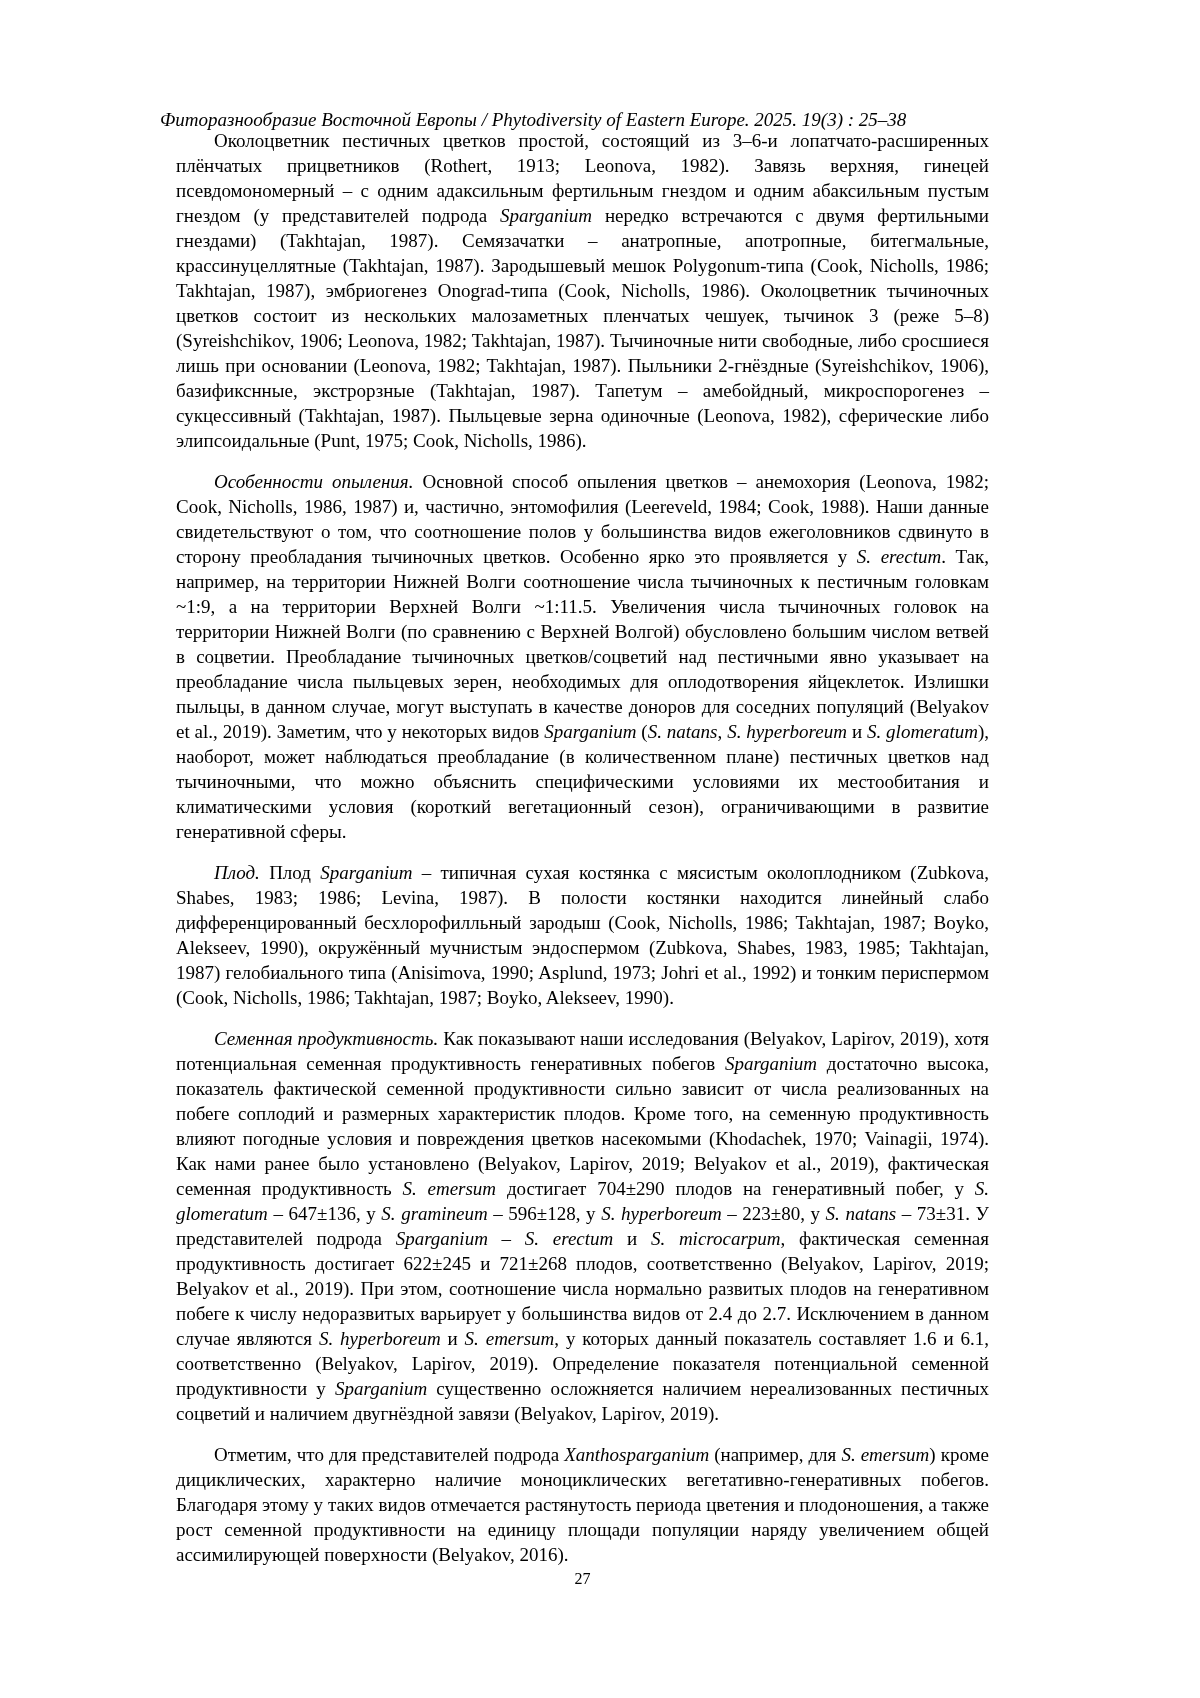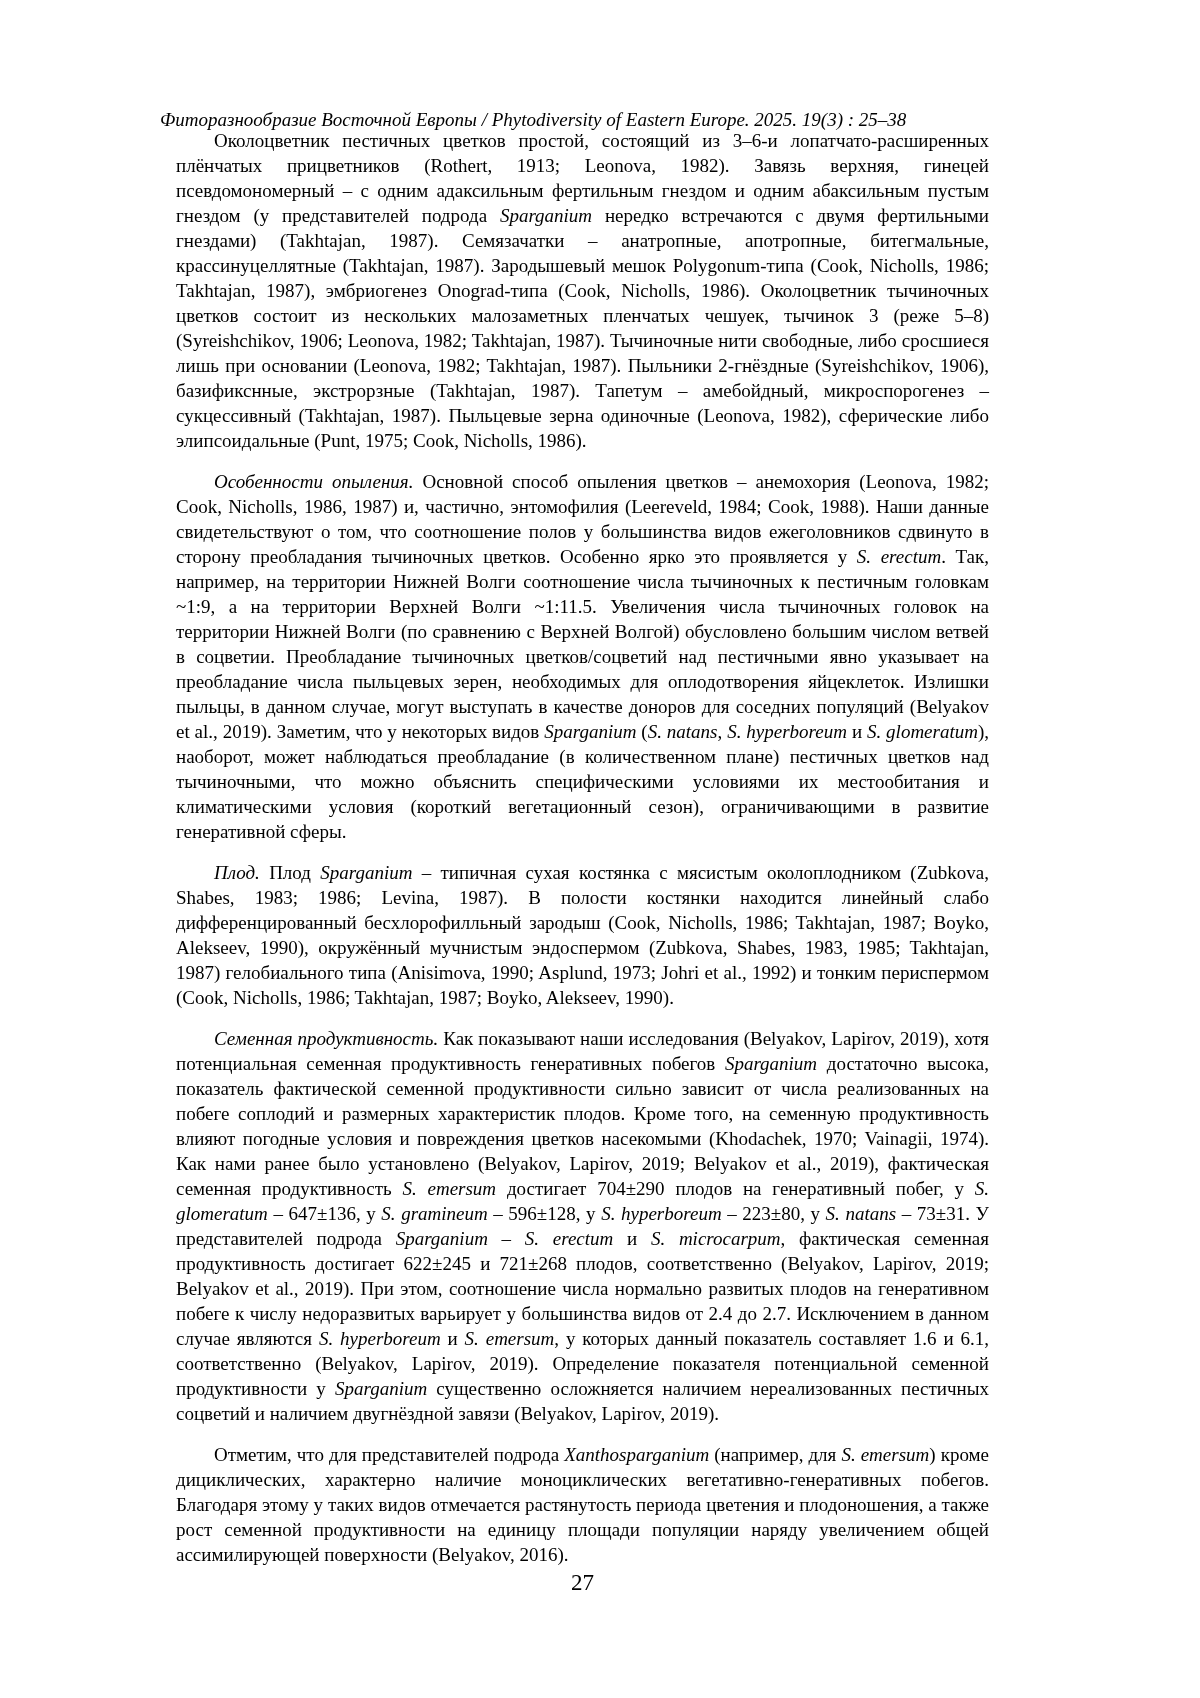--- a/index.html
+++ b/index.html
@@ -44,21 +44,21 @@
   }
   .article-body .it {
     font-style: italic;
   }
   .page-number {
     position: absolute;
     top: 1570px;
     left: 160px;
     width: 845px;
     text-align: center;
-    font-size: 23px;
+    font-size: 16px;
   }
 </style>
 </head>
 <body>
 
 <div class="page">
   <div class="journal-header">Фиторазнообразие Восточной Европы / Phytodiversity of Eastern Europe. 2025. 19(3) : 25–38</div>
 
   <div class="article-body">
       <p class="para"><span>Околоцветник пестичных цветков простой, состоящий из 3–6-и лопатчато-расширенных плёнчатых прицветников (Rothert, 1913; Leonova, 1982). Завязь верхняя, гинецей псевдомономерный – с одним адаксильным фертильным гнездом и одним абаксильным пустым гнездом (у представителей подрода </span><span class="it">Sparganium</span><span> нередко встречаются с двумя фертильными гнездами) (Takhtajan, 1987). Семязачатки – анатропные, апотропные, битегмальные, крассинуцеллятные (Takhtajan, 1987). Зародышевый мешок Polygonum-типа (Cook, Nicholls, 1986; Takhtajan, 1987), эмбриогенез Onograd-типа (Cook, Nicholls, 1986). Околоцветник тычиночных цветков состоит из нескольких малозаметных пленчатых чешуек, тычинок 3 (реже 5–8) (Syreishchikov, 1906; Leonova, 1982; Takhtajan, 1987). Тычиночные нити свободные, либо сросшиеся лишь при основании (Leonova, 1982; Takhtajan, 1987). Пыльники 2-гнёздные (Syreishchikov, 1906), базификснные, экстрорзные (Takhtajan, 1987). Тапетум – амебойдный, микроспорогенез – сукцессивный (Takhtajan, 1987). Пыльцевые зерна одиночные (Leonova, 1982), сферические либо элипсоидальные (Punt, 1975; Cook, Nicholls, 1986).</span></p>

